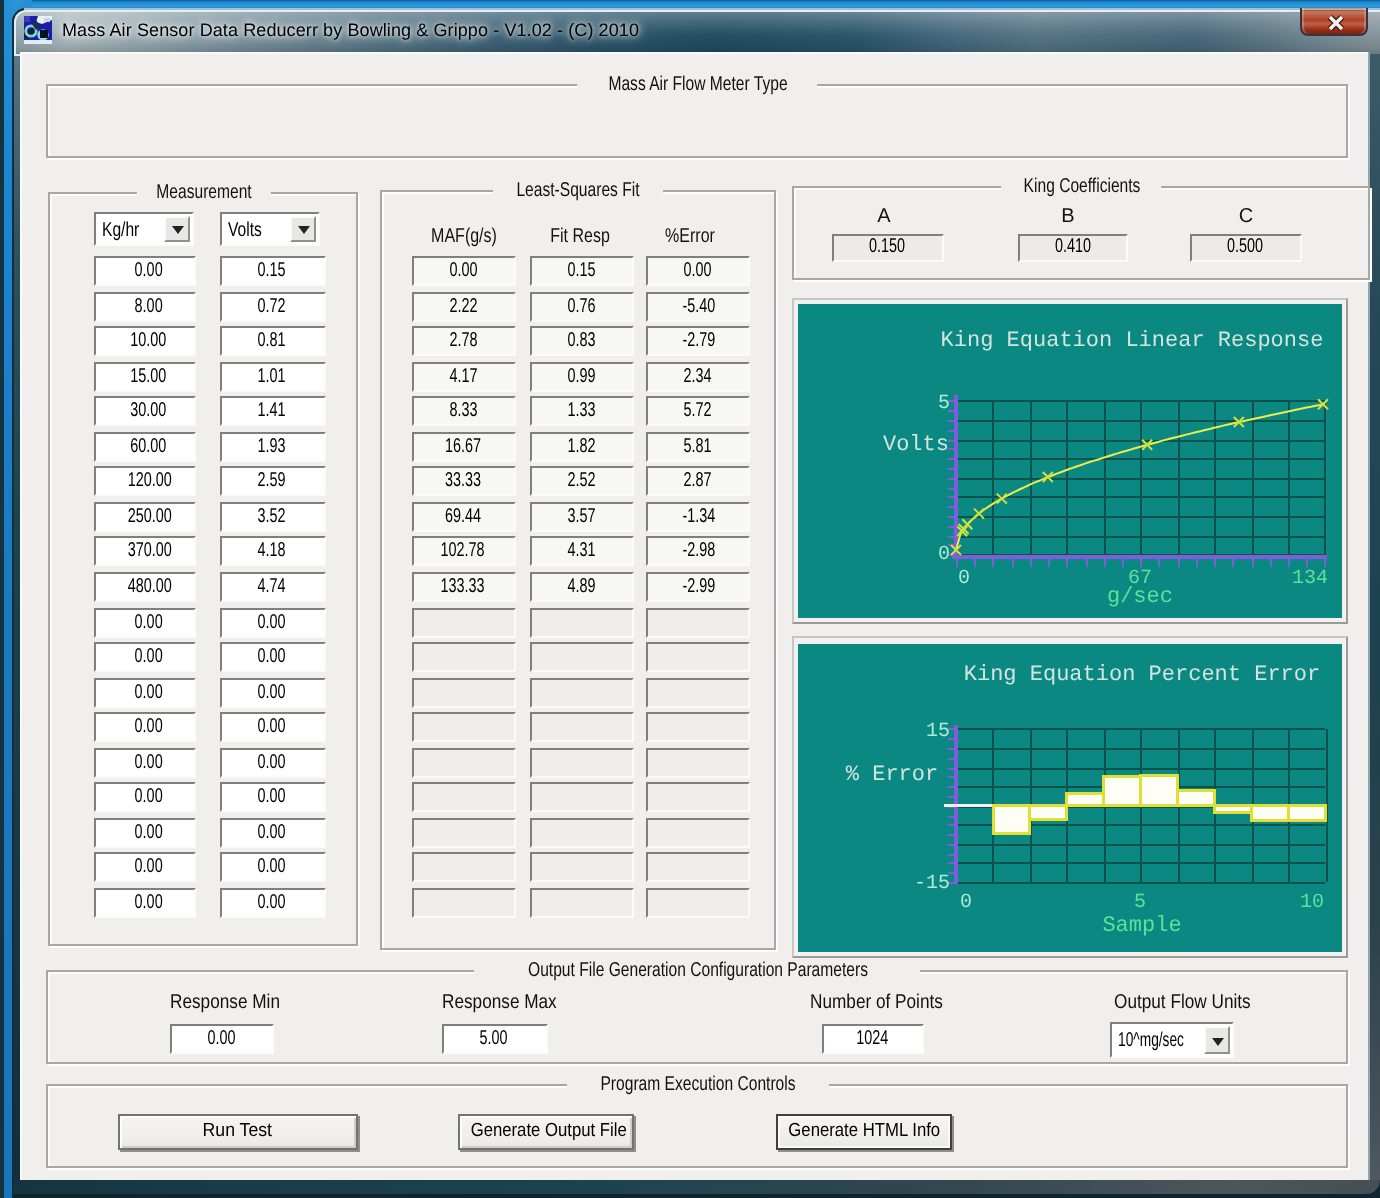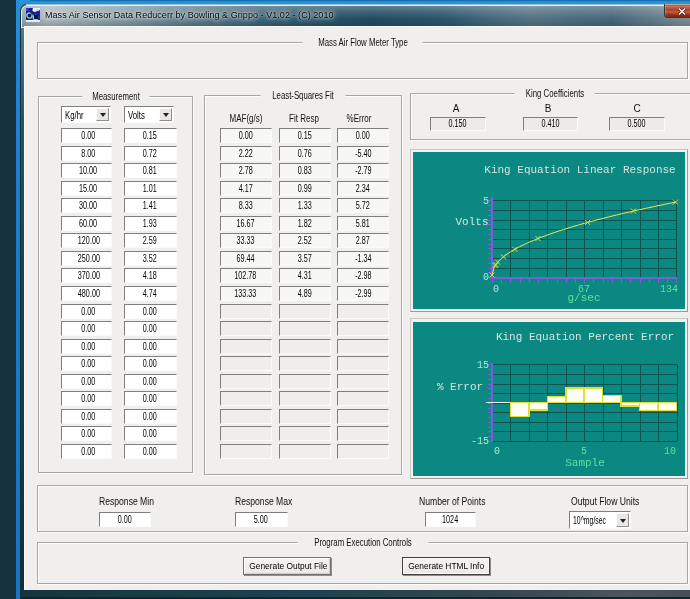--- a/index.html
+++ b/index.html
@@ -1,15 +1,15 @@
 <!DOCTYPE html>
 <html><head><meta charset="utf-8"><style>
 *{margin:0;padding:0;box-sizing:border-box}
 html,body{width:690px;height:599px;overflow:hidden;font-family:"Liberation Sans",sans-serif;background:#15323E}
-#root{position:absolute;left:16px;top:0;width:665px;height:599px}
+#root{position:absolute;left:2px;top:0;width:665px;height:599px}
 .abs{position:absolute}
 .grp{position:absolute;border:1px solid #a7a7a3;box-shadow:1px 1px 0 #fdfdfc, inset 1px 1px 0 #fdfdfc}
 .tb{position:absolute;background:#fff;border:1px solid;border-color:#7f7f7c #fbfbfa #fbfbfa #7f7f7c;font-size:10px;color:#000;text-align:center}
 .tbe{background:#efeeec}
 .tbf{background:#f7f7f5}
 .lbl{position:absolute;font-size:10px;color:#111;white-space:nowrap}
 .t{display:inline-block;transform:scaleX(.72);transform-origin:50% 50%;white-space:nowrap}
 .tl{display:inline-block;transform:scaleX(.86);transform-origin:0 50%;white-space:nowrap}
 .btn{position:absolute;background:linear-gradient(180deg,#f5f4f2 0,#f0efec 60%,#eae8e5 100%);border:1px solid #74746f;box-shadow:inset 1px 1px 0 #ffffff,inset -1px -1px 0 #cfcdc9,1px 1px 0 #8e8e8a;font-size:9.5px;color:#000;text-align:center;white-space:nowrap}
 .bt{display:inline-block;transform:scaleX(.93);transform-origin:50% 50%;white-space:nowrap}
@@ -55,20 +55,21 @@
     </div>
 <div class="grp" style="left:21px;top:42px;width:651px;height:37px"></div>
 <div class="lbl" style="left:346.5px;top:37px;transform:translateX(-50%);background:#f0efed;padding:0 3px"><i class="t" style="font-style:normal;transform:scaleX(.78)">Mass Air Flow Meter Type</i></div>
 <div class="grp" style="left:22px;top:96px;width:155px;height:377px"></div>
 <div class="lbl" style="left:99.5px;top:91px;transform:translateX(-50%);background:#f0efed;padding:0 3px"><i class="t" style="font-style:normal;transform:scaleX(.78)">Measurement</i></div>
 <div class="grp" style="left:188px;top:95px;width:198px;height:380px"></div>
 <div class="lbl" style="left:287.0px;top:90px;transform:translateX(-50%);background:#f0efed;padding:0 3px"><i class="t" style="font-style:normal;transform:scaleX(.78)">Least-Squares Fit</i></div>
 <div class="grp" style="left:394px;top:93px;width:289px;height:47px"></div>
 <div class="lbl" style="left:538.5px;top:88px;transform:translateX(-50%);background:#f0efed;padding:0 3px"><i class="t" style="font-style:normal;transform:scaleX(.78)">King Coefficients</i></div>
 <div class="grp" style="left:21px;top:485px;width:651px;height:47px"></div>
+<div class="lbl" style="left:346.5px;top:480px;transform:translateX(-50%);background:#f0efed;padding:0 3px"><i class="t" style="font-style:normal;transform:scaleX(.78)">Output File Generation Configuration Parameters</i></div>
 <div class="grp" style="left:21px;top:542px;width:651px;height:42px"></div>
 <div class="lbl" style="left:346.5px;top:537px;transform:translateX(-50%);background:#f0efed;padding:0 3px"><i class="t" style="font-style:normal;transform:scaleX(.78)">Program Execution Controls</i></div>
 <div class="tb" style="left:45px;top:105.5px;width:50px;height:17px;text-align:left">
 <div style="position:absolute;left:3px;top:1px;font-size:10px;line-height:15px"><i class="tl" style="font-style:normal;transform:scaleX(.78)">Kg/hr</i></div>
 <div style="position:absolute;right:1px;top:1px;width:13px;height:13px;background:#e8e7e5;border:1px solid #909090;border-top-color:#fcfcfc;border-left-color:#fcfcfc">
 <div style="position:absolute;left:3px;top:4px;width:0;height:0;border:3px solid transparent;border-top:4px solid #222;border-bottom:none"></div>
       </div>
     </div>
 <div class="tb" style="left:107.5px;top:105.5px;width:50px;height:17px;text-align:left">
 <div style="position:absolute;left:3px;top:1px;font-size:10px;line-height:15px"><i class="tl" style="font-style:normal;transform:scaleX(.78)">Volts</i></div>
@@ -329,14 +330,15 @@
 <div class="lbl" style="left:555px;top:496px"><i class="tl" style="font-style:normal">Output Flow Units</i></div>
 <div class="tb" style="left:82.5px;top:511.5px;width:52px;height:15px;line-height:13px"><i class="t" style="font-style:normal">0.00</i></div>
 <div class="tb" style="left:218.5px;top:511.5px;width:53px;height:15px;line-height:13px"><i class="t" style="font-style:normal">5.00</i></div>
 <div class="tb" style="left:409px;top:511.5px;width:51px;height:15px;line-height:13px"><i class="t" style="font-style:normal">1024</i></div>
 <div class="tb" style="left:553px;top:510.5px;width:61.5px;height:18px;text-align:right">
 <div style="position:absolute;left:3px;top:1px;font-size:10px;line-height:16px"><i class="tl" style="font-style:normal;transform:scaleX(.78)"><i style="font-style:normal;display:inline-block;transform:scaleX(.88);transform-origin:0 50%">10^mg/sec</i></i></div>
 <div style="position:absolute;right:1px;top:1px;width:13px;height:14px;background:#e8e7e5;border:1px solid #909090;border-top-color:#fcfcfc;border-left-color:#fcfcfc">
 <div style="position:absolute;left:3px;top:5px;width:0;height:0;border:3px solid transparent;border-top:4px solid #222;border-bottom:none"></div>
       </div>
     </div>
+<div class="btn" style="left:57px;top:557px;width:120px;height:18px;line-height:15px"><i class="bt" style="font-style:normal">Run Test</i></div>
 <div class="btn" style="left:227px;top:557px;width:88px;height:18px;line-height:15px"><i class="bt" style="font-style:normal;transform:scaleX(.88)">Generate Output File</i></div>
 <div class="btn" style="left:386px;top:557px;width:88px;height:18px;line-height:15px;border:1px solid #404040;box-shadow:inset 0 0 0 1px #fafaf8,1px 1px 0 #8e8e8a"><i class="bt" style="font-style:normal;transform:scaleX(.88)">Generate HTML Info</i></div>
 </div>
 </body></html>

